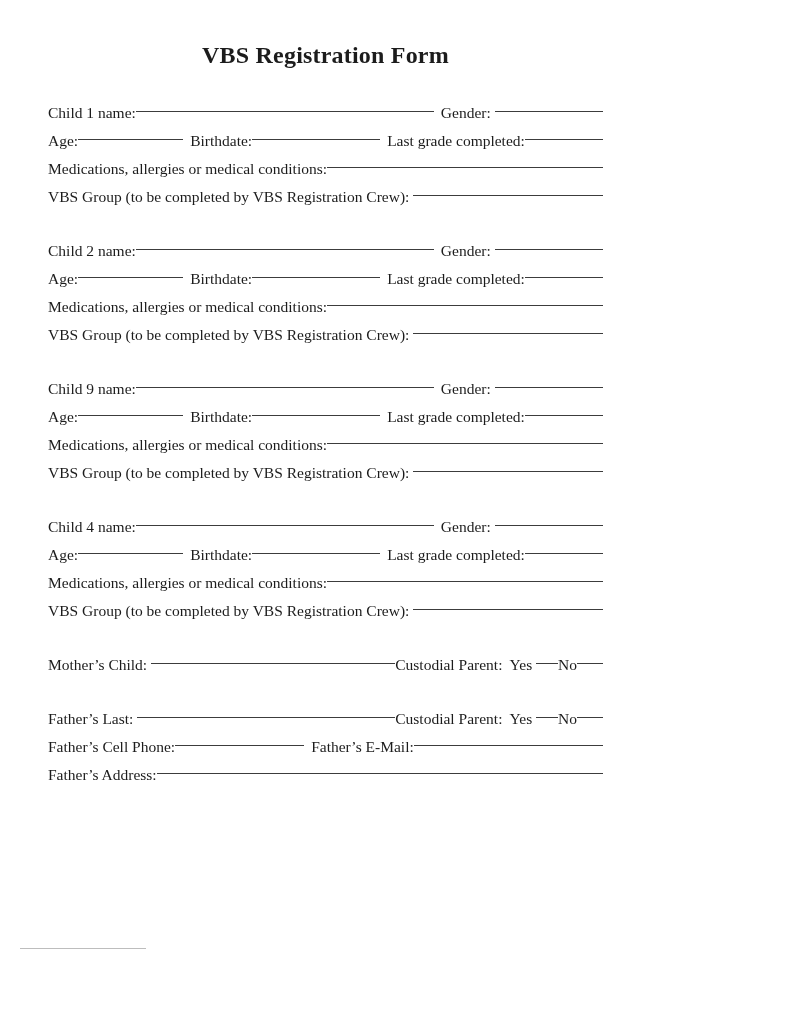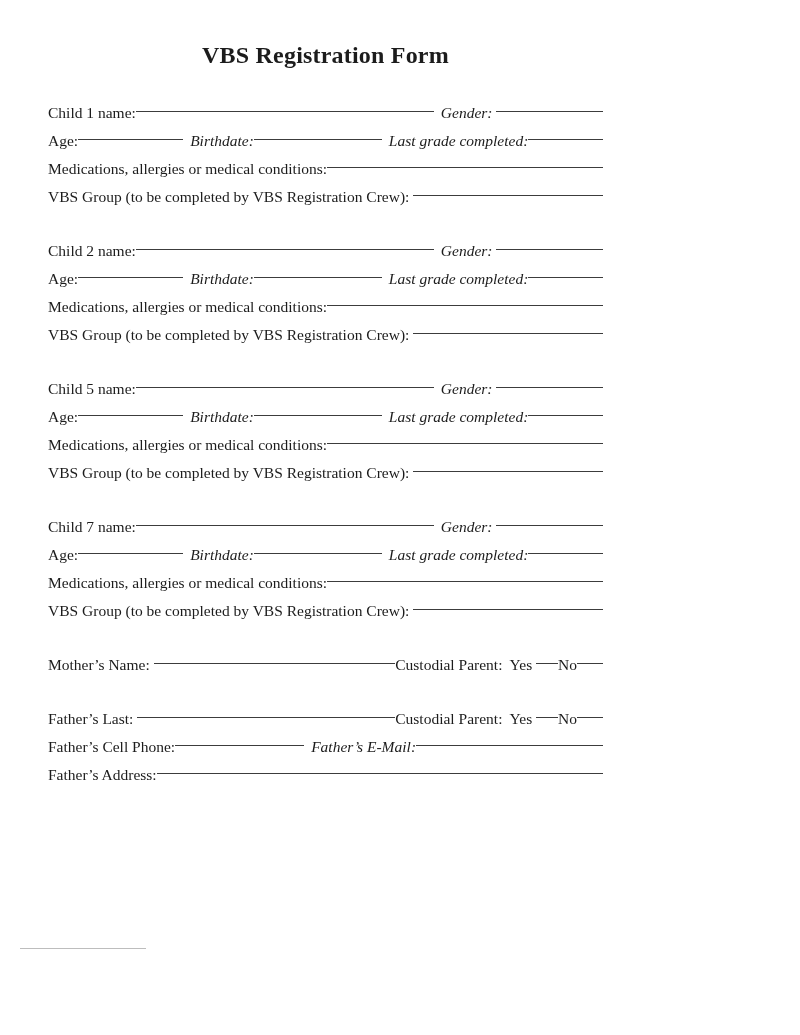--- a/index.html
+++ b/index.html
@@ -35,21 +35,21 @@
     box-sizing: border-box;
   }
   .lbl { white-space: pre; }
   .line {
     border-bottom: 1px solid #3c3c3c;
     margin-bottom: 4px;
     height: 0;
     display: block;
   }
   .fill { flex: 1 1 auto; }
-  .gap-l { margin-left: 7px; font-style: italic; }
+  .gap-l { margin-left: 7px; }
   .footer-note {
     text-align: right;
     font-weight: bold;
     margin-top: 22px;
   }
   .stray-line {
     position: absolute;
     left: 20px;
     top: 948px;
     width: 126px;
@@ -108,71 +108,71 @@
       <span class="line fill"></span>
     </div>
     <div class="row">
       <span class="lbl">VBS Group (to be completed by VBS Registration Crew): </span>
       <span class="line" style="width:278px"></span>
     </div>
   </section>
 
   <section class="block">
     <div class="row">
-      <span class="lbl">Child 5 name:</span>
-      <span class="line" style="width:298px"></span>
-      <span class="lbl gap-l">Gender: </span>
-      <span class="line fill"></span>
-    </div>
-    <div class="row">
-      <span class="lbl">Age:</span>
-      <span class="line" style="width:105px"></span>
-      <span class="lbl gap-l">Birthdate:</span>
-      <span class="line" style="width:128px"></span>
-      <span class="lbl gap-l">Last grade completed:</span>
-      <span class="line fill"></span>
-    </div>
-    <div class="row">
-      <span class="lbl">Medications, allergies or medical conditions:</span>
-      <span class="line fill"></span>
-    </div>
-    <div class="row">
-      <span class="lbl">VBS Group (to be completed by VBS Registration Crew): </span>
-      <span class="line" style="width:278px"></span>
-    </div>
-  </section>
-
-  <section class="block">
-    <div class="row">
-      <span class="lbl">Child 7 name:</span>
-      <span class="line" style="width:298px"></span>
-      <span class="lbl gap-l">Gender: </span>
-      <span class="line fill"></span>
-    </div>
-    <div class="row">
-      <span class="lbl">Age:</span>
-      <span class="line" style="width:105px"></span>
-      <span class="lbl gap-l">Birthdate:</span>
-      <span class="line" style="width:128px"></span>
-      <span class="lbl gap-l">Last grade completed:</span>
-      <span class="line fill"></span>
-    </div>
-    <div class="row">
-      <span class="lbl">Medications, allergies or medical conditions:</span>
-      <span class="line fill"></span>
-    </div>
-    <div class="row">
-      <span class="lbl">VBS Group (to be completed by VBS Registration Crew): </span>
-      <span class="line" style="width:278px"></span>
-    </div>
-  </section>
-
-  <section class="block">
-    <div class="row">
-      <span class="lbl">Mother’s Name: </span>
+      <span class="lbl">Child 9 name:</span>
+      <span class="line" style="width:298px"></span>
+      <span class="lbl gap-l">Gender: </span>
+      <span class="line fill"></span>
+    </div>
+    <div class="row">
+      <span class="lbl">Age:</span>
+      <span class="line" style="width:105px"></span>
+      <span class="lbl gap-l">Birthdate:</span>
+      <span class="line" style="width:128px"></span>
+      <span class="lbl gap-l">Last grade completed:</span>
+      <span class="line fill"></span>
+    </div>
+    <div class="row">
+      <span class="lbl">Medications, allergies or medical conditions:</span>
+      <span class="line fill"></span>
+    </div>
+    <div class="row">
+      <span class="lbl">VBS Group (to be completed by VBS Registration Crew): </span>
+      <span class="line" style="width:278px"></span>
+    </div>
+  </section>
+
+  <section class="block">
+    <div class="row">
+      <span class="lbl">Child 4 name:</span>
+      <span class="line" style="width:298px"></span>
+      <span class="lbl gap-l">Gender: </span>
+      <span class="line fill"></span>
+    </div>
+    <div class="row">
+      <span class="lbl">Age:</span>
+      <span class="line" style="width:105px"></span>
+      <span class="lbl gap-l">Birthdate:</span>
+      <span class="line" style="width:128px"></span>
+      <span class="lbl gap-l">Last grade completed:</span>
+      <span class="line fill"></span>
+    </div>
+    <div class="row">
+      <span class="lbl">Medications, allergies or medical conditions:</span>
+      <span class="line fill"></span>
+    </div>
+    <div class="row">
+      <span class="lbl">VBS Group (to be completed by VBS Registration Crew): </span>
+      <span class="line" style="width:278px"></span>
+    </div>
+  </section>
+
+  <section class="block">
+    <div class="row">
+      <span class="lbl">Mother’s Child: </span>
       <span class="line fill"></span>
       <span class="lbl">Custodial Parent:  Yes </span>
       <span class="line" style="width:22px"></span>
       <span class="lbl">No</span>
       <span class="line" style="width:26px"></span>
     </div>
   </section>
 
   <section class="block">
     <div class="row">

